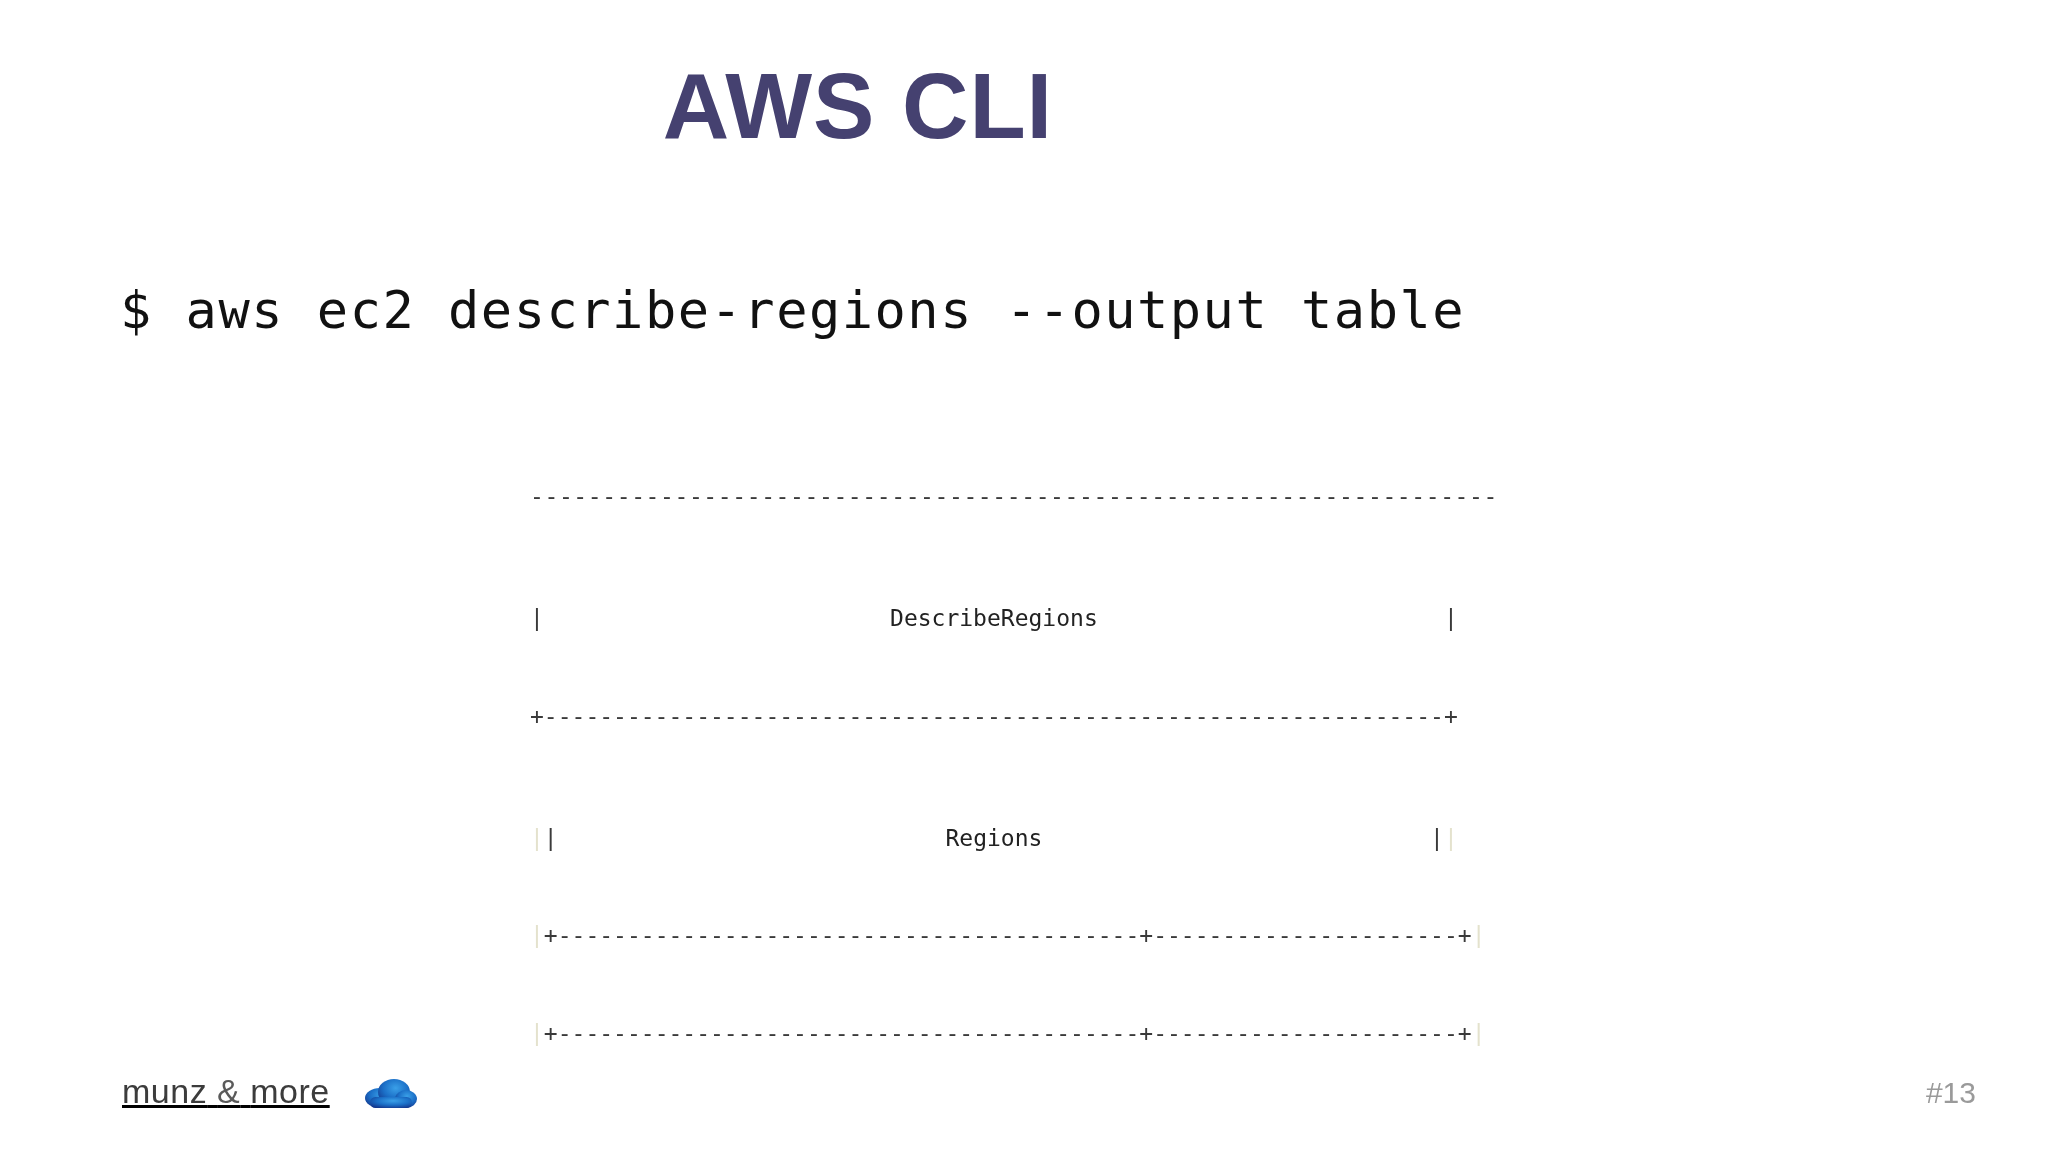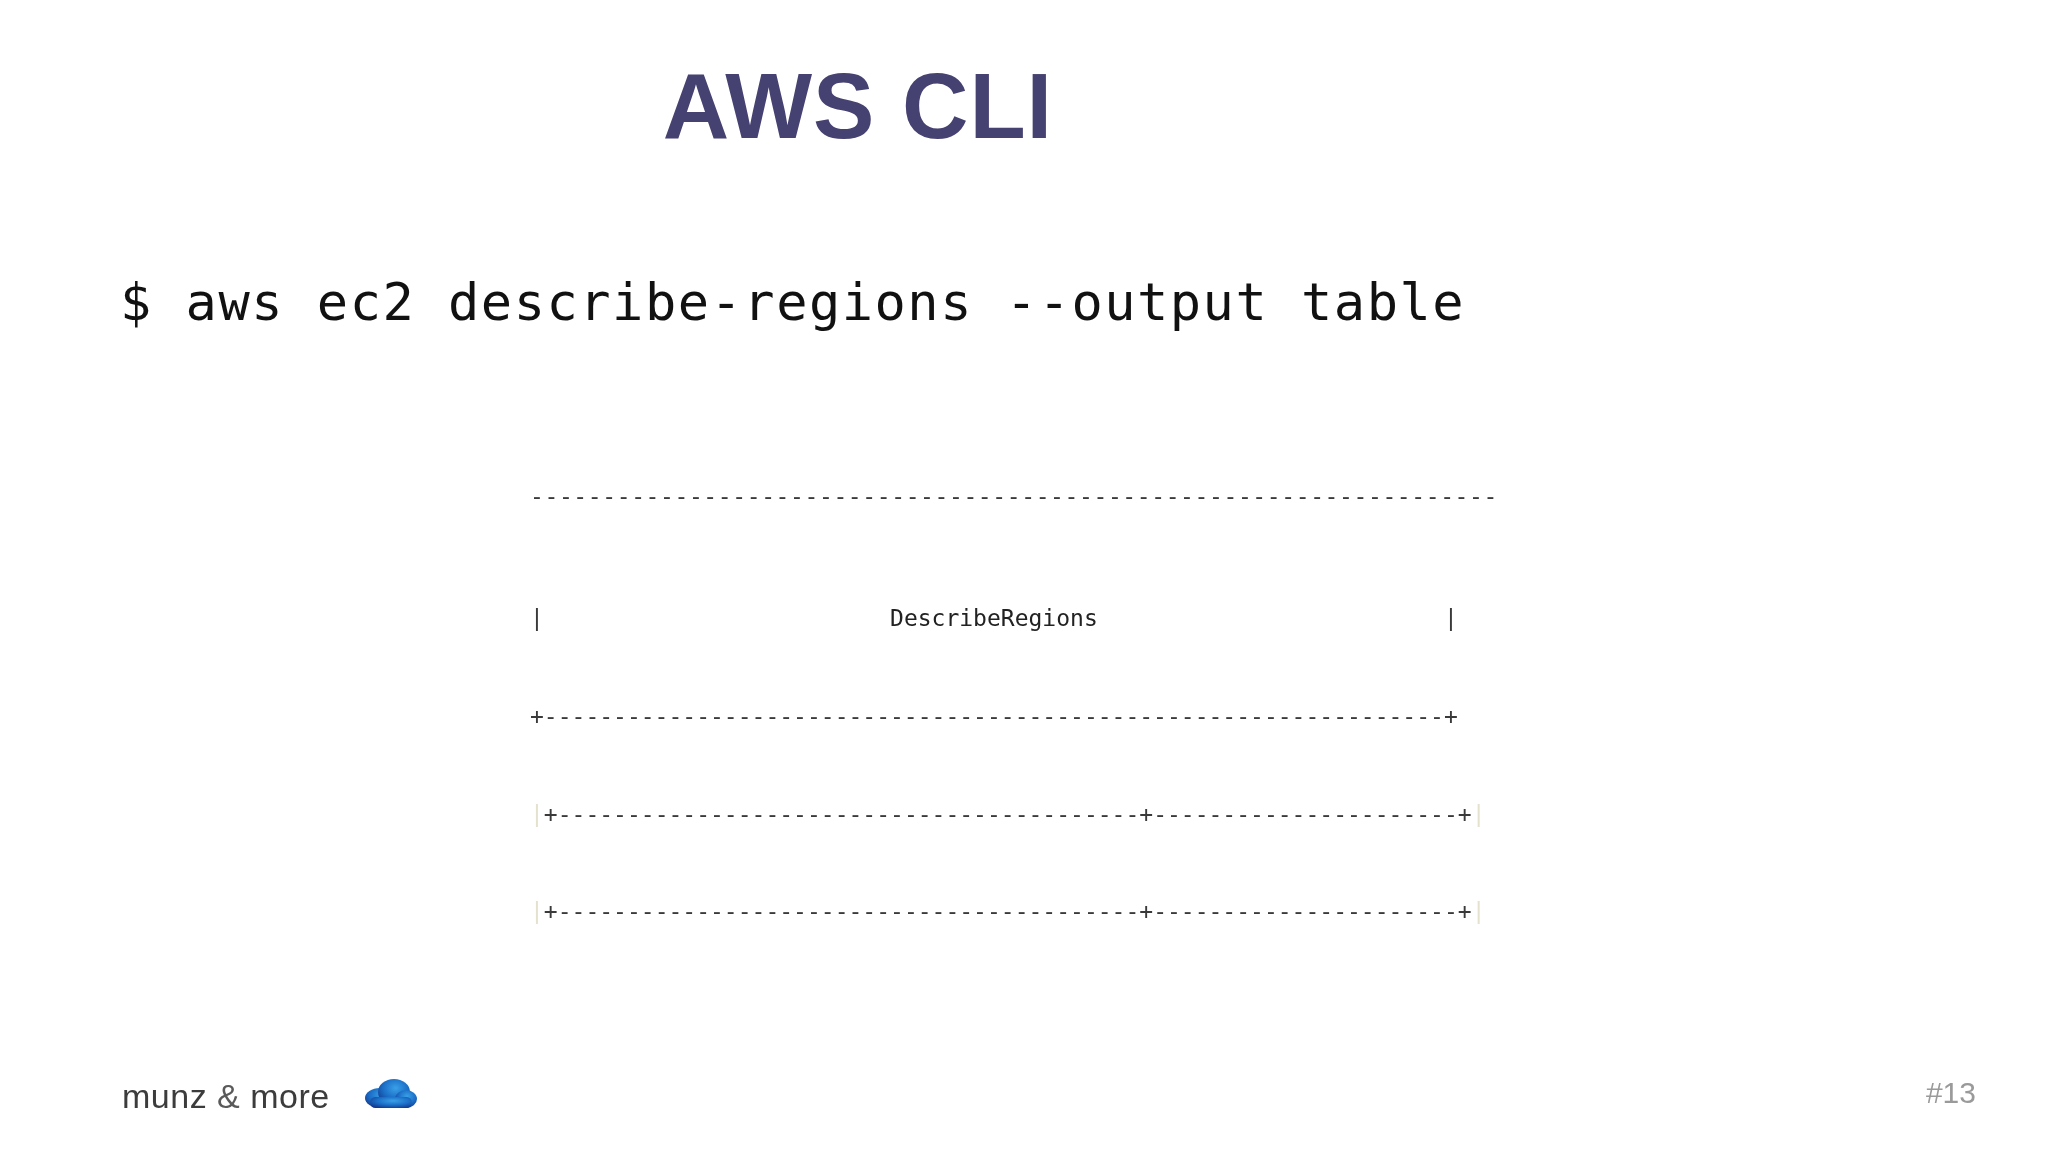--- a/index.html
+++ b/index.html
@@ -26,21 +26,21 @@
     font-weight: bold;
     font-size: 92px;
     letter-spacing: 1px;
     color: #454170;
     line-height: 1.05;
   }
 
   
   #command-line {
     position: absolute;
-    top: 272px;
+    top: 280px;
     left: 120px;
     font-family: "DejaVu Sans Mono", "Liberation Mono", monospace;
     font-size: 52px;
     letter-spacing: 1.5px;
     color: #111111;
     white-space: pre;
   }
 
   
   #terminal-output {
@@ -78,22 +78,23 @@
     color: #e4e2cd;
     font-weight: normal;
   }
 
   
   #footer-logo {
     position: absolute;
     left: 122px;
     bottom: 36px;
     display: flex;
-    align-items: flex-end;
+    align-items: flex-start;
     gap: 32px;
+    text-decoration: underline;
   }
   #footer-logo .logo-text {
     font-family: "Liberation Sans", sans-serif;
     font-size: 34px;
     color: #3c3c3c;
     letter-spacing: 0.5px;
   }
   #footer-logo .logo-text .amp {
     color: #5a5a5a;
   }
@@ -110,20 +111,21 @@
 <body>
 
 <div id="slide-title">AWS CLI</div>
 
 <div id="command-line">$ aws ec2 describe-regions --output table</div>
 
 <div id="terminal-output">
   <span class="rule rule-outer"><span class="brd">-------------------------------------------------------------------</span></span>
   <span class="titlerow"><span class="brd">|</span>                         DescribeRegions                         <span class="brd">|</span></span>
   <span class="rule"><span class="brd">+-----------------------------------------------------------------+</span></span>
+  <span class="titlerow"><span class="brd-faint">|</span><span class="brd">|</span>                            Regions                            <span class="brd">|</span><span class="brd-faint">|</span></span>
   <span class="rule"><span class="brd-faint">|</span><span class="brd">+------------------------------------------+----------------------+</span><span class="brd-faint">|</span></span>
   <span class="rule"><span class="brd-faint">|</span><span class="brd">+------------------------------------------+----------------------+</span><span class="brd-faint">|</span></span>
   
   
 </div>
 
 <div id="footer-logo">
   <span class="logo-text">
     <span>munz</span><span>&nbsp;</span><span class="amp">&amp;</span><span>&nbsp;</span><span>more</span>
   </span>

